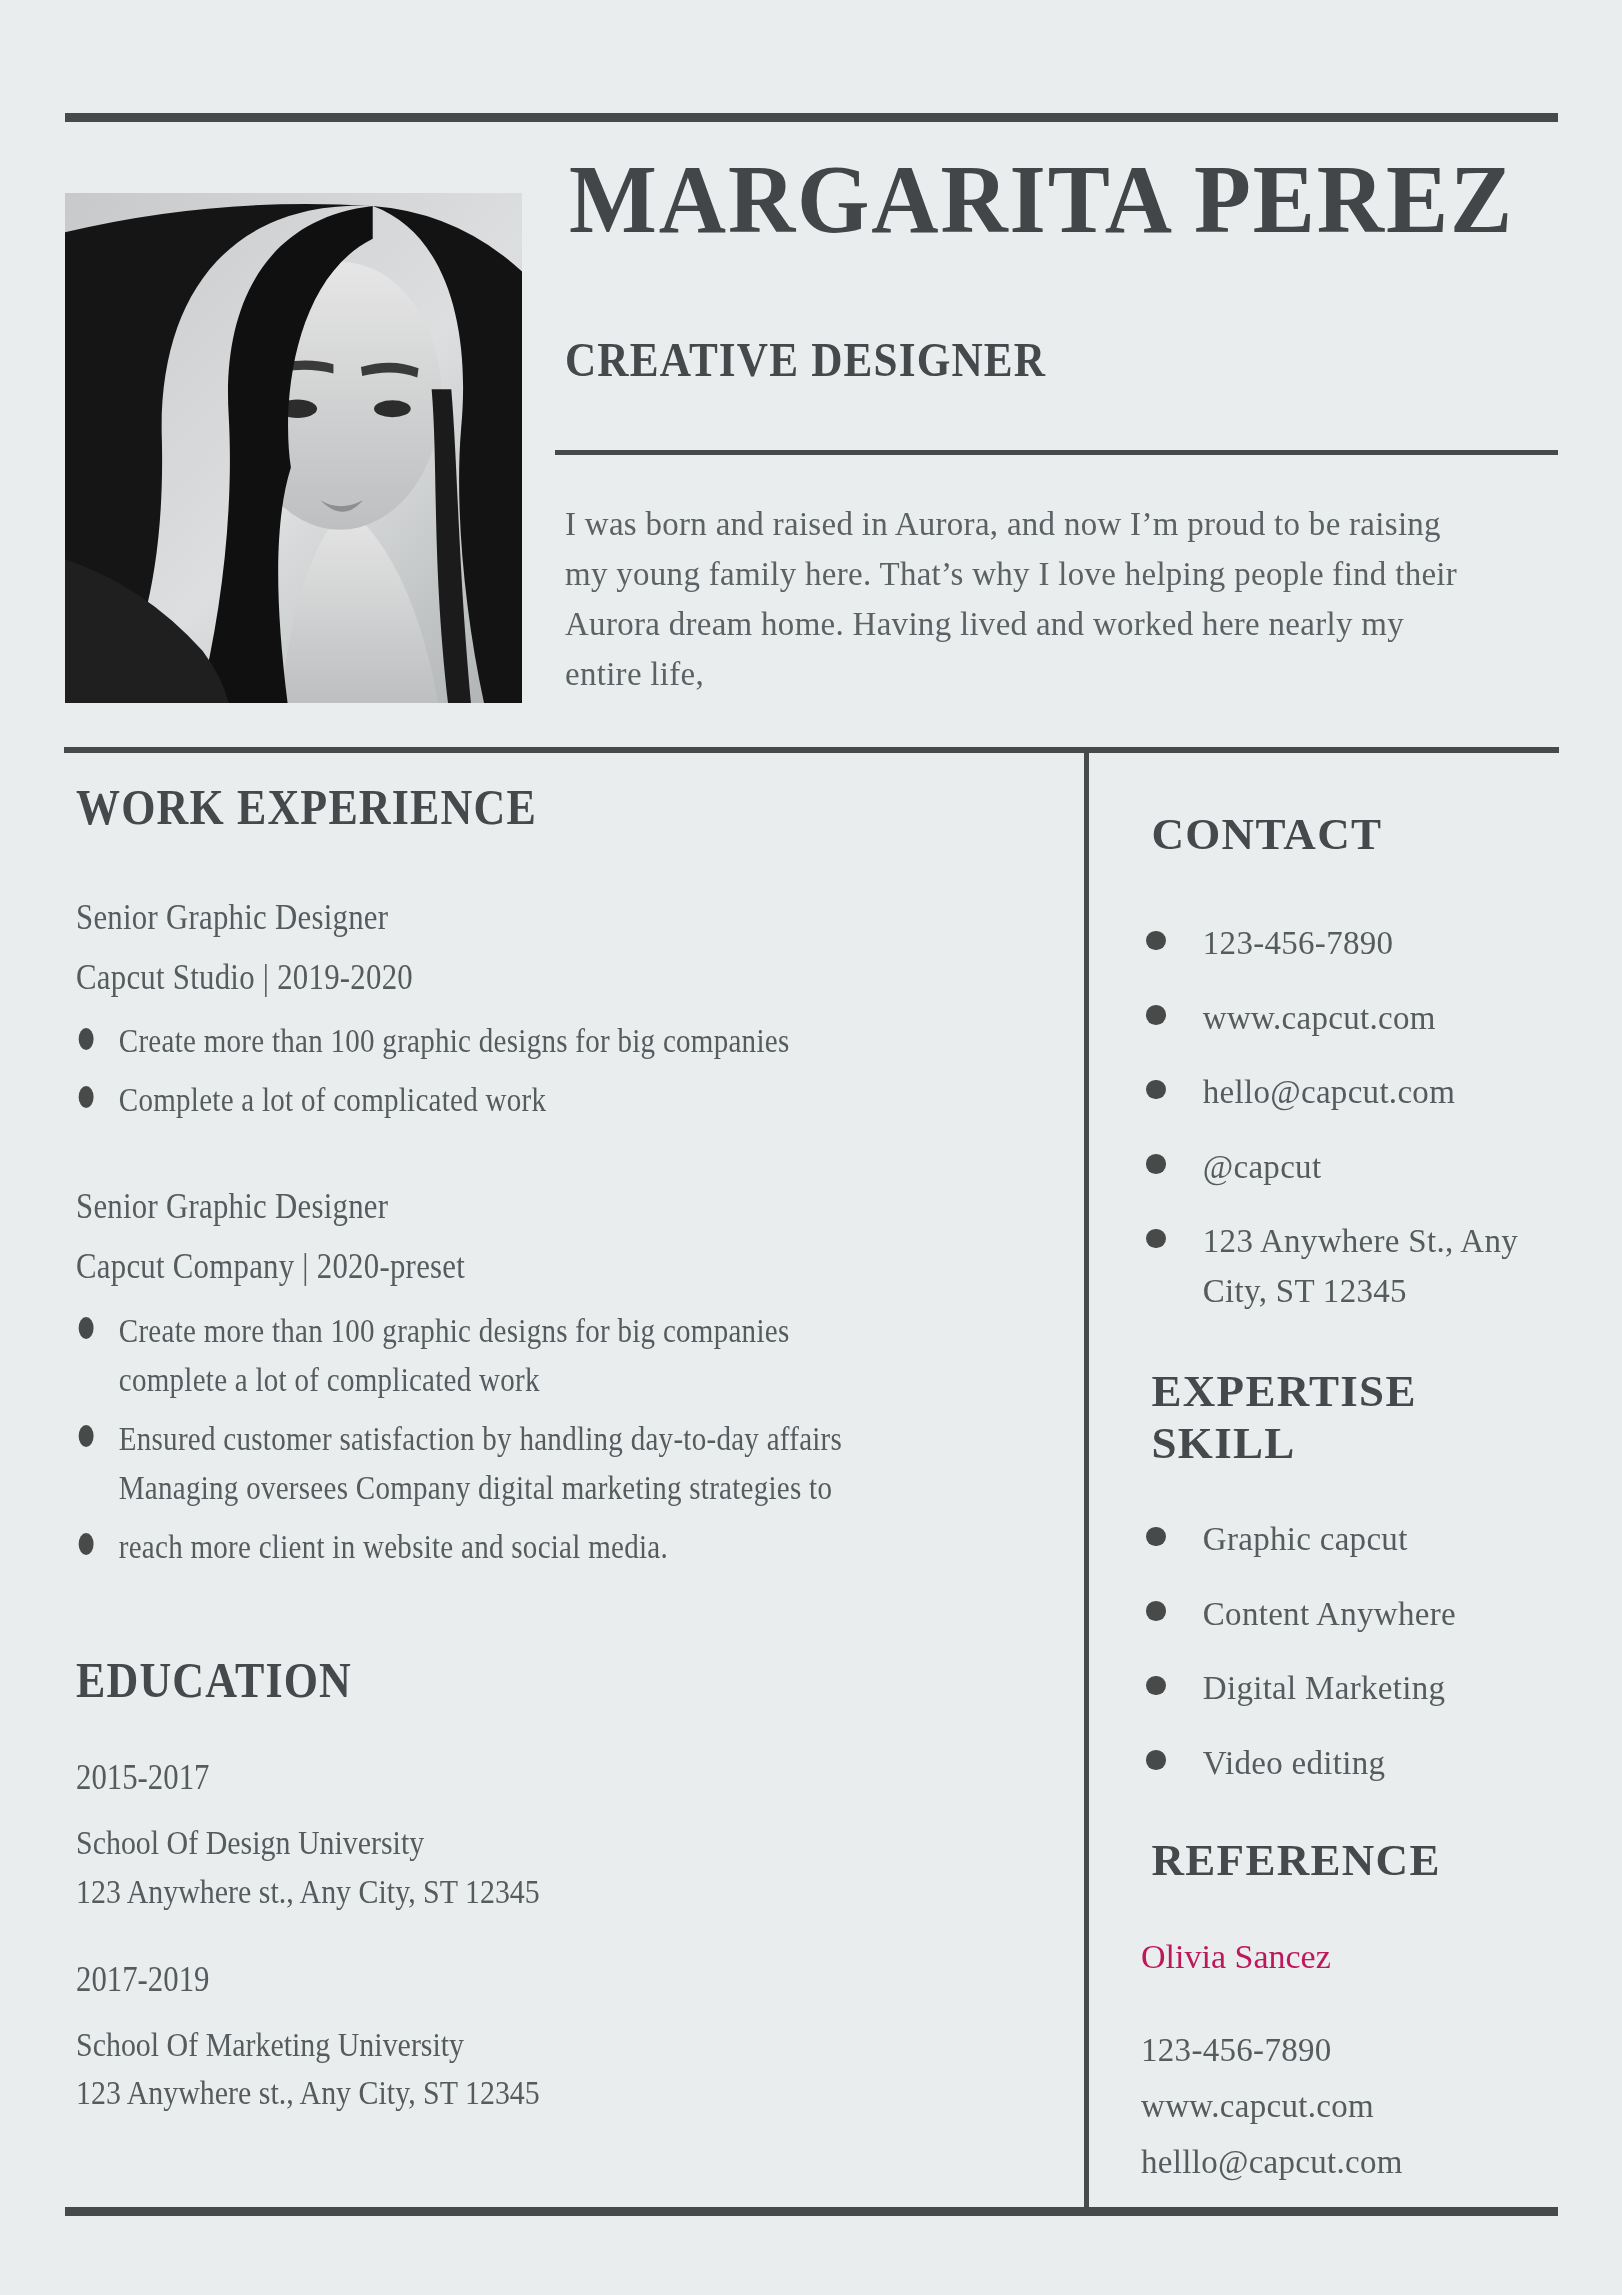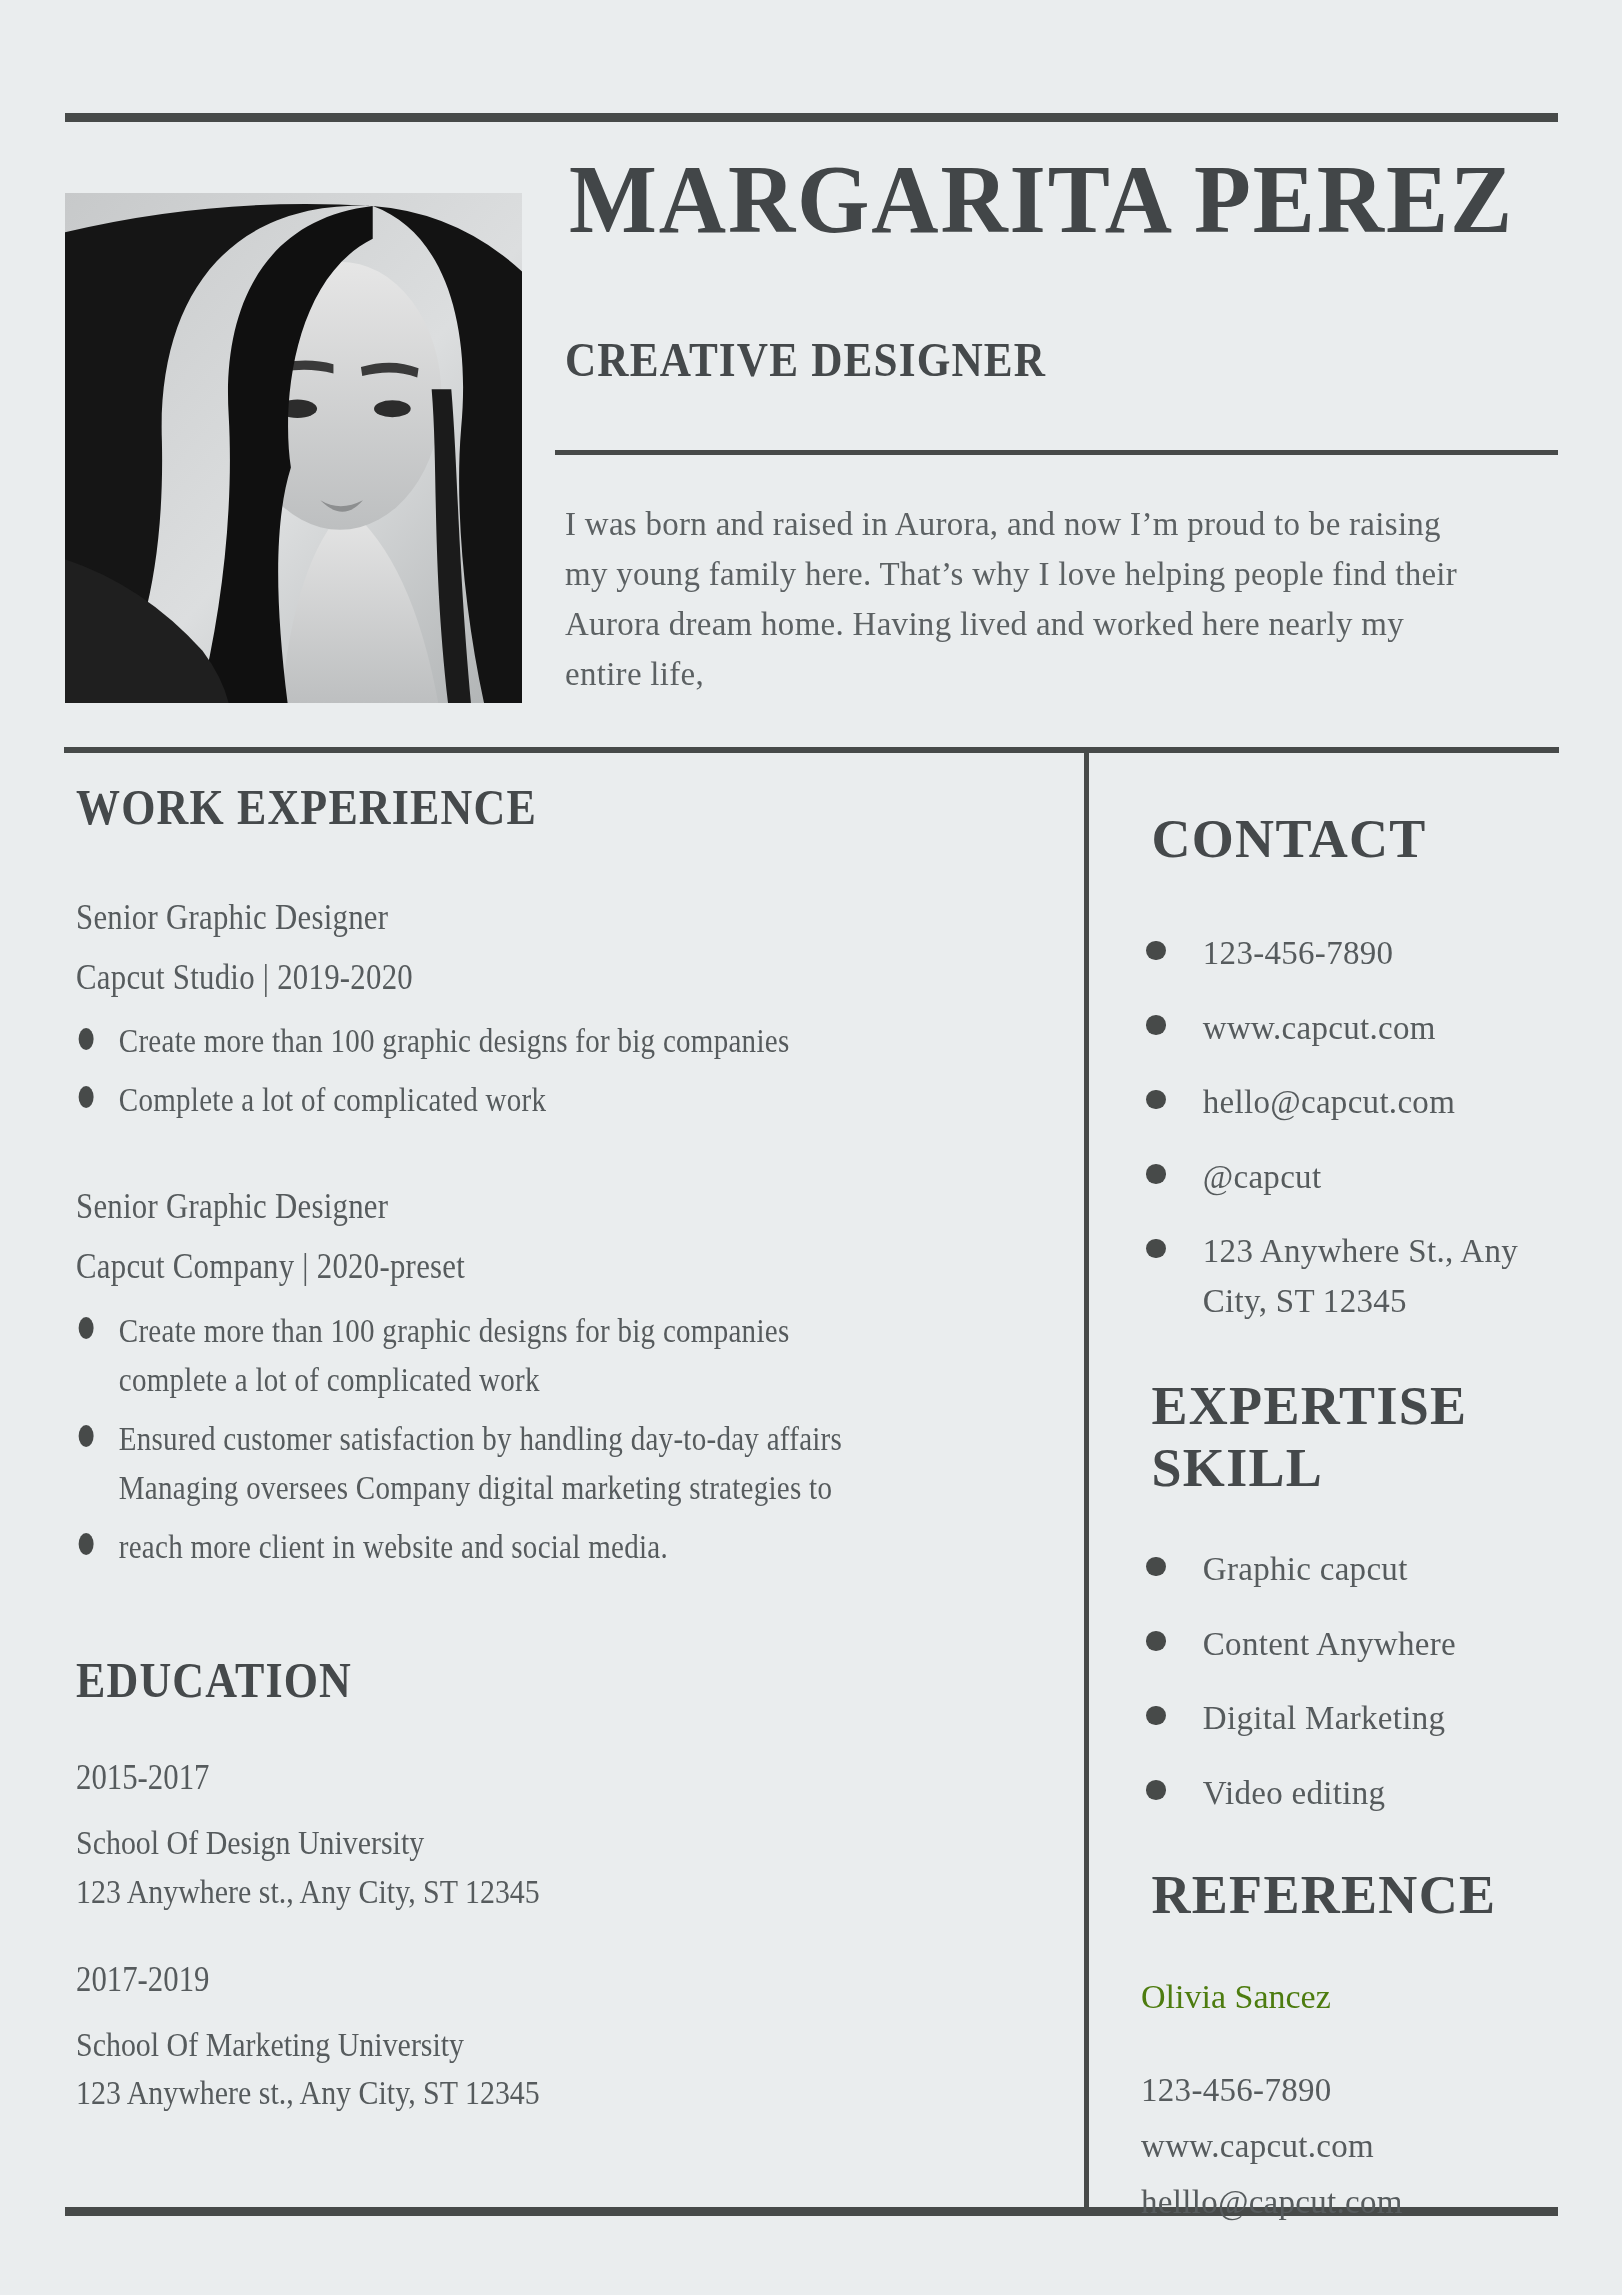--- a/index.html
+++ b/index.html
@@ -40,41 +40,41 @@
     letter-spacing:0.3px;white-space:pre-line;
     transform:scaleX(0.97);transform-origin:0 0;
   }
 
   .col{position:absolute;}
   #col-left{left:76px;top:778px;width:955px;}
   #col-right{left:1141px;top:808px;width:422px;}
 
   h2{margin:0;font-weight:bold;color:#45494b;}
   .h-left{font-size:50px;letter-spacing:1.3px;}
-  .h-right{font-size:54px;letter-spacing:1.3px;}
+  .h-right{font-size:45px;letter-spacing:1.3px;}
 
   .jtitle{margin:62px 0 0 0;font-size:35px;color:#565b5d;letter-spacing:0.3px;}
   .jmeta{margin:19.6px 0 0 0;font-size:35px;color:#565b5d;letter-spacing:0.3px;}
 
   ul{list-style:none;margin:19.6px 0 0 0;padding:0;}
   li{display:flex;align-items:flex-start;margin:0 0 9.2px 0;}
   .li-r{margin:0 0 25px 0;}
   .dot-ell{flex:none;width:17px;height:22px;border-radius:50%;background:#474a49;margin:10.5px 29px 0 2.6px;}
   .dot-cir{flex:none;width:19.6px;height:19.6px;border-radius:50%;background:#474a49;margin:11.8px 37px 0 5.2px;}
   .li-text{font-size:33px;line-height:1.5;letter-spacing:0.3px;color:#565b5d;white-space:pre-line;}
 
   .edu-years{margin:49px 0 0 0;font-size:35px;color:#565b5d;}
   .edu-school{margin:26px 0 0 0;font-size:34px;color:#565b5d;}
   .edu-addr{margin:10.5px 0 0 0;font-size:34px;color:#565b5d;}
   .mt-sec-left{margin-top:79px;}
   .mt-sec-right{margin-top:49px;}
   .mt-sec-right2{margin-top:46px;}
   #contact-list{margin-top:59px;}
   #skill-list{margin-top:46px;}
-  #ref-name{margin:52px 0 0 0;font-size:34px;color:#4d7c0f;}
+  #ref-name{margin:52px 0 0 0;font-size:34px;color:#be185d;}
   #ref-lines{margin:46px 0 0 0;font-size:33px;line-height:1.70;color:#565b5d;white-space:pre-line;letter-spacing:0.3px;}
   .h-indent{margin-left:10.5px;}
 </style>
 </head>
 <body>
 
 <div id="top-bar" class="bar"></div>
 
 <div id="photo">
   <svg viewBox="0 0 698 780" preserveAspectRatio="none">

